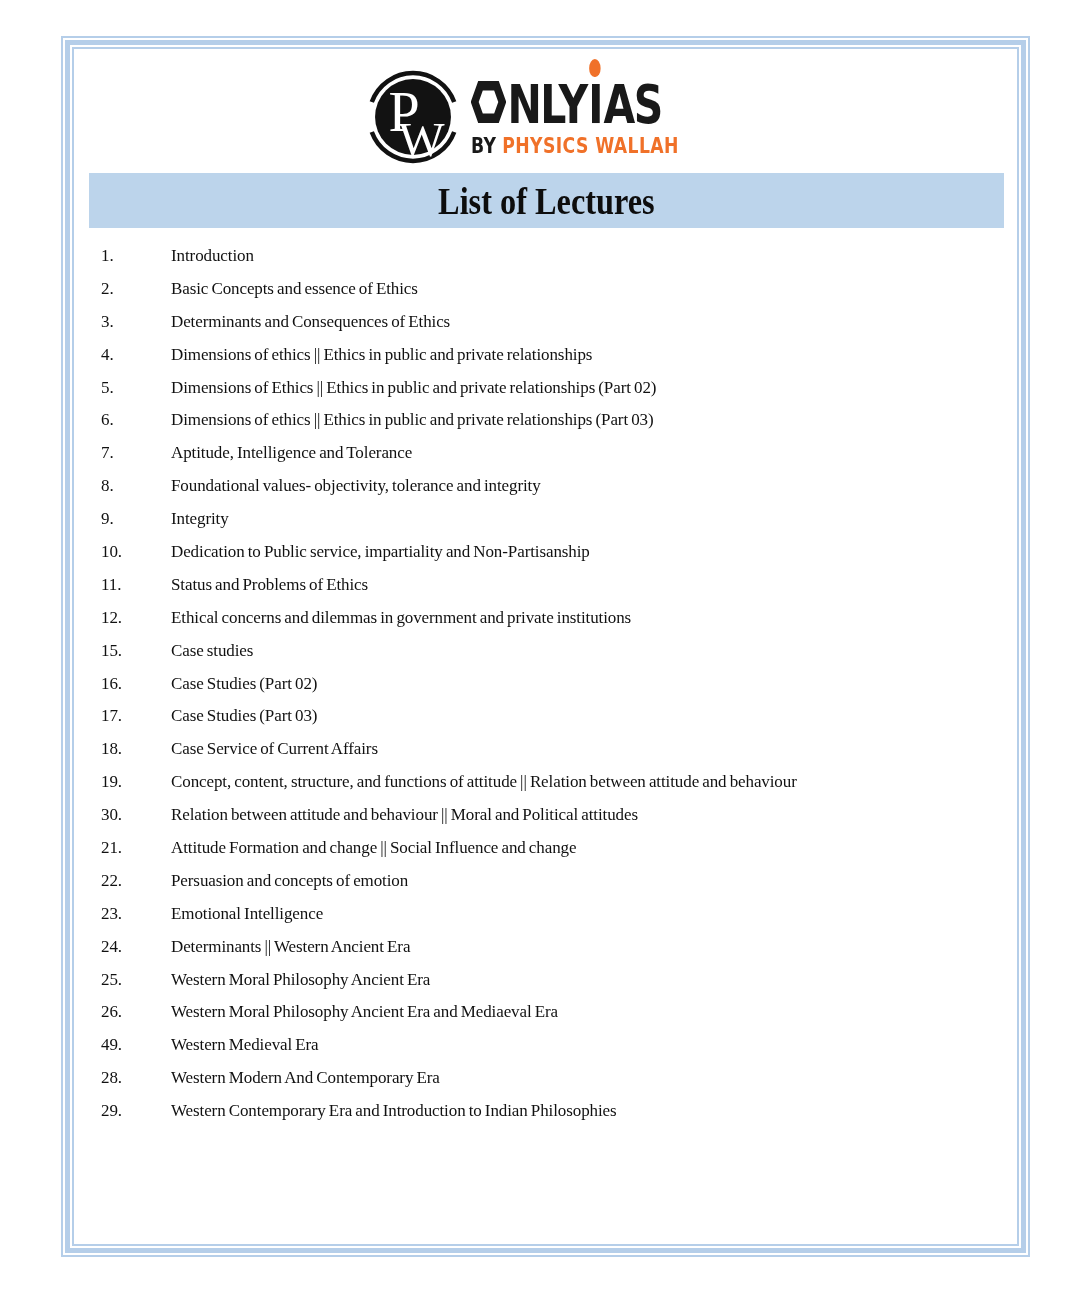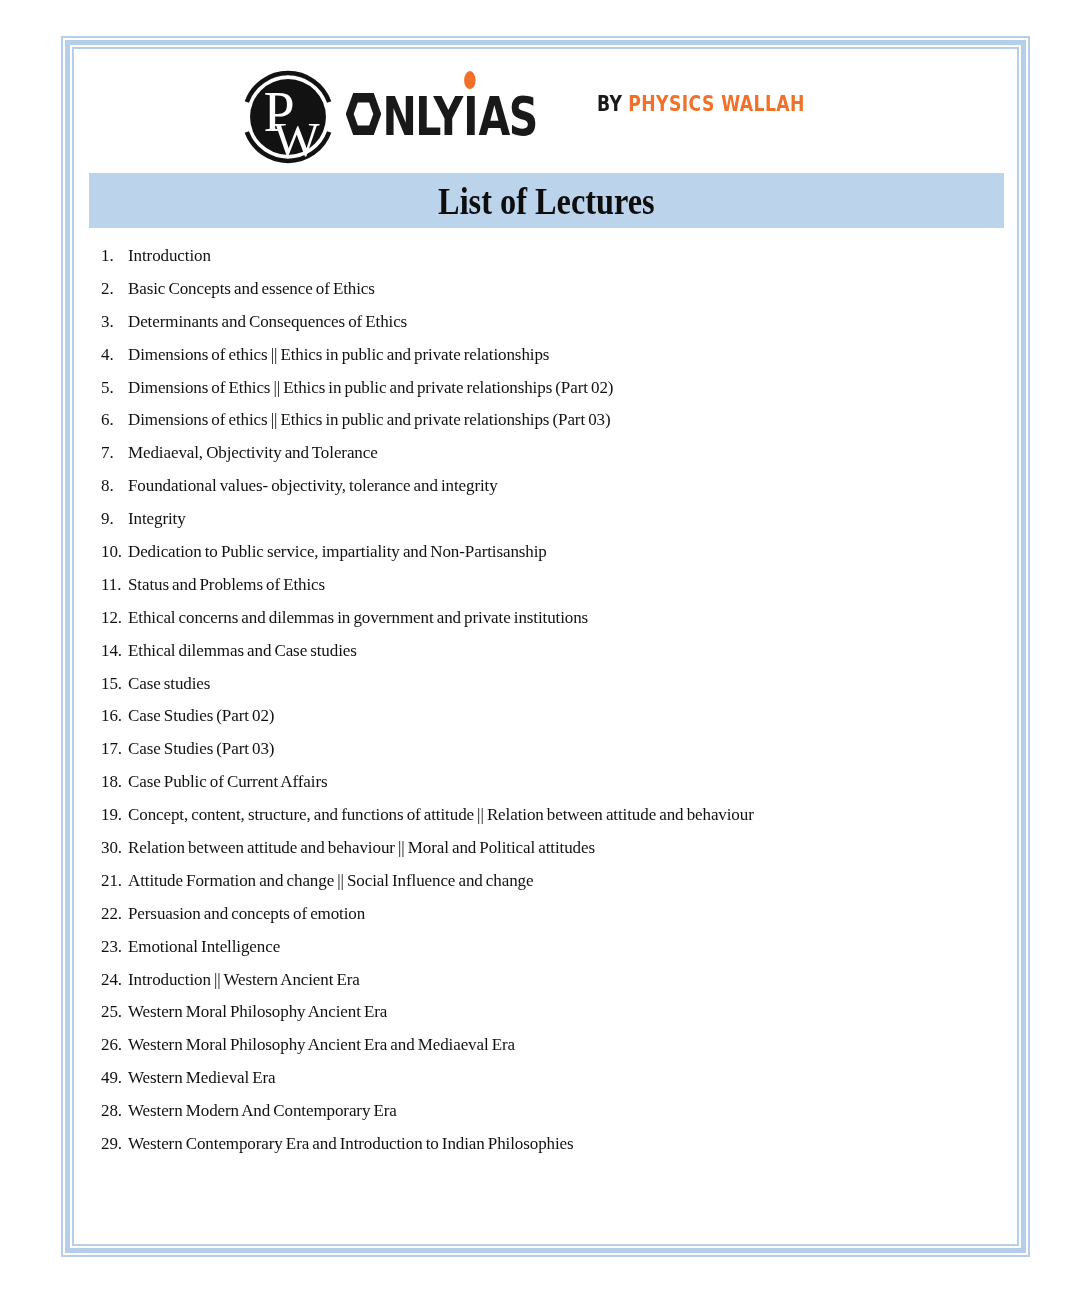--- a/index.html
+++ b/index.html
@@ -39,21 +39,21 @@
   .pw-mark { display: block; }
   .pw-mark circle { fill: #121212; }
   .pw-mark .arc { fill: none; stroke: #121212; stroke-width: 5; }
   .pw-mark text {
     font-family: "Liberation Serif", serif;
     fill: #ffffff; font-weight: 400;
   }
   .mono-p { font-size: 62px; }
   .mono-w { font-size: 54px; }
 
-  .logo-text { display: flex; flex-direction: row; align-items: flex-start; }
+  .logo-text { display: flex; flex-direction: column; align-items: flex-start; }
   .brand-row {
     display: flex; align-items: baseline;
     font-family: "DejaVu Sans", sans-serif;
     font-weight: 700; font-size: 54px; line-height: 1;
     letter-spacing: -2px; color: #191919;
     transform: scaleX(0.76); transform-origin: left bottom;
     white-space: nowrap;
   }
   .hex-o { margin-right: 2px; }
   .hex-o polygon { fill: none; stroke: #191919; stroke-width: 10; }
@@ -92,21 +92,21 @@
   
   .lectures {
     list-style: none;
     margin: 18px 0 0 0; padding: 0 10px 0 27px;
     font-size: 17px; line-height: 20px;
     color: #111111;
     letter-spacing: -0.1px; word-spacing: -1px;
   }
   .lectures li { display: flex; margin-bottom: 12.9px; }
   .lectures .num { flex: 0 0 27px; width: 27px; }
-  .lectures .txt { flex: 1; }
+  .lectures .txt { flex: 1; margin-left: 43px; }
 </style>
 </head>
 <body style="--frame: #b5cee9; --banner: #bcd4eb; --orange: #f07129;">
 
 <div class="page">
   <div class="frame-outer">
     <div class="frame-mid">
       <div class="frame-inner">
 
         <header class="logo-row">
@@ -161,21 +161,21 @@
             <li>
             <span class="num">5.</span>
             <span class="txt">Dimensions of Ethics || Ethics in public and private relationships (Part 02)</span>
           </li>
             <li>
             <span class="num">6.</span>
             <span class="txt">Dimensions of ethics || Ethics in public and private relationships (Part 03)</span>
           </li>
             <li>
             <span class="num">7.</span>
-            <span class="txt">Mediaeval, Objectivity and Tolerance</span>
+            <span class="txt">Aptitude, Intelligence and Tolerance</span>
           </li>
             <li>
             <span class="num">8.</span>
             <span class="txt">Foundational values- objectivity, tolerance and integrity</span>
           </li>
             <li>
             <span class="num">9.</span>
             <span class="txt">Integrity</span>
           </li>
             <li>
@@ -184,38 +184,34 @@
           </li>
             <li>
             <span class="num">11.</span>
             <span class="txt">Status and Problems of Ethics</span>
           </li>
             <li>
             <span class="num">12.</span>
             <span class="txt">Ethical concerns and dilemmas in government and private institutions</span>
           </li>
             <li>
-            <span class="num">14.</span>
-            <span class="txt">Ethical dilemmas and Case studies</span>
-          </li>
-            <li>
             <span class="num">15.</span>
             <span class="txt">Case studies</span>
           </li>
             <li>
             <span class="num">16.</span>
             <span class="txt">Case Studies (Part 02)</span>
           </li>
             <li>
             <span class="num">17.</span>
             <span class="txt">Case Studies (Part 03)</span>
           </li>
             <li>
             <span class="num">18.</span>
-            <span class="txt">Case Public of Current Affairs</span>
+            <span class="txt">Case Service of Current Affairs</span>
           </li>
             <li>
             <span class="num">19.</span>
             <span class="txt">Concept, content, structure, and functions of attitude || Relation between attitude and behaviour</span>
           </li>
             <li>
             <span class="num">30.</span>
             <span class="txt">Relation between attitude and behaviour || Moral and Political attitudes</span>
           </li>
             <li>
@@ -225,21 +221,21 @@
             <li>
             <span class="num">22.</span>
             <span class="txt">Persuasion and concepts of emotion</span>
           </li>
             <li>
             <span class="num">23.</span>
             <span class="txt">Emotional Intelligence</span>
           </li>
             <li>
             <span class="num">24.</span>
-            <span class="txt">Introduction || Western Ancient Era</span>
+            <span class="txt">Determinants || Western Ancient Era</span>
           </li>
             <li>
             <span class="num">25.</span>
             <span class="txt">Western Moral Philosophy Ancient Era</span>
           </li>
             <li>
             <span class="num">26.</span>
             <span class="txt">Western Moral Philosophy Ancient Era and Mediaeval Era</span>
           </li>
             <li>

